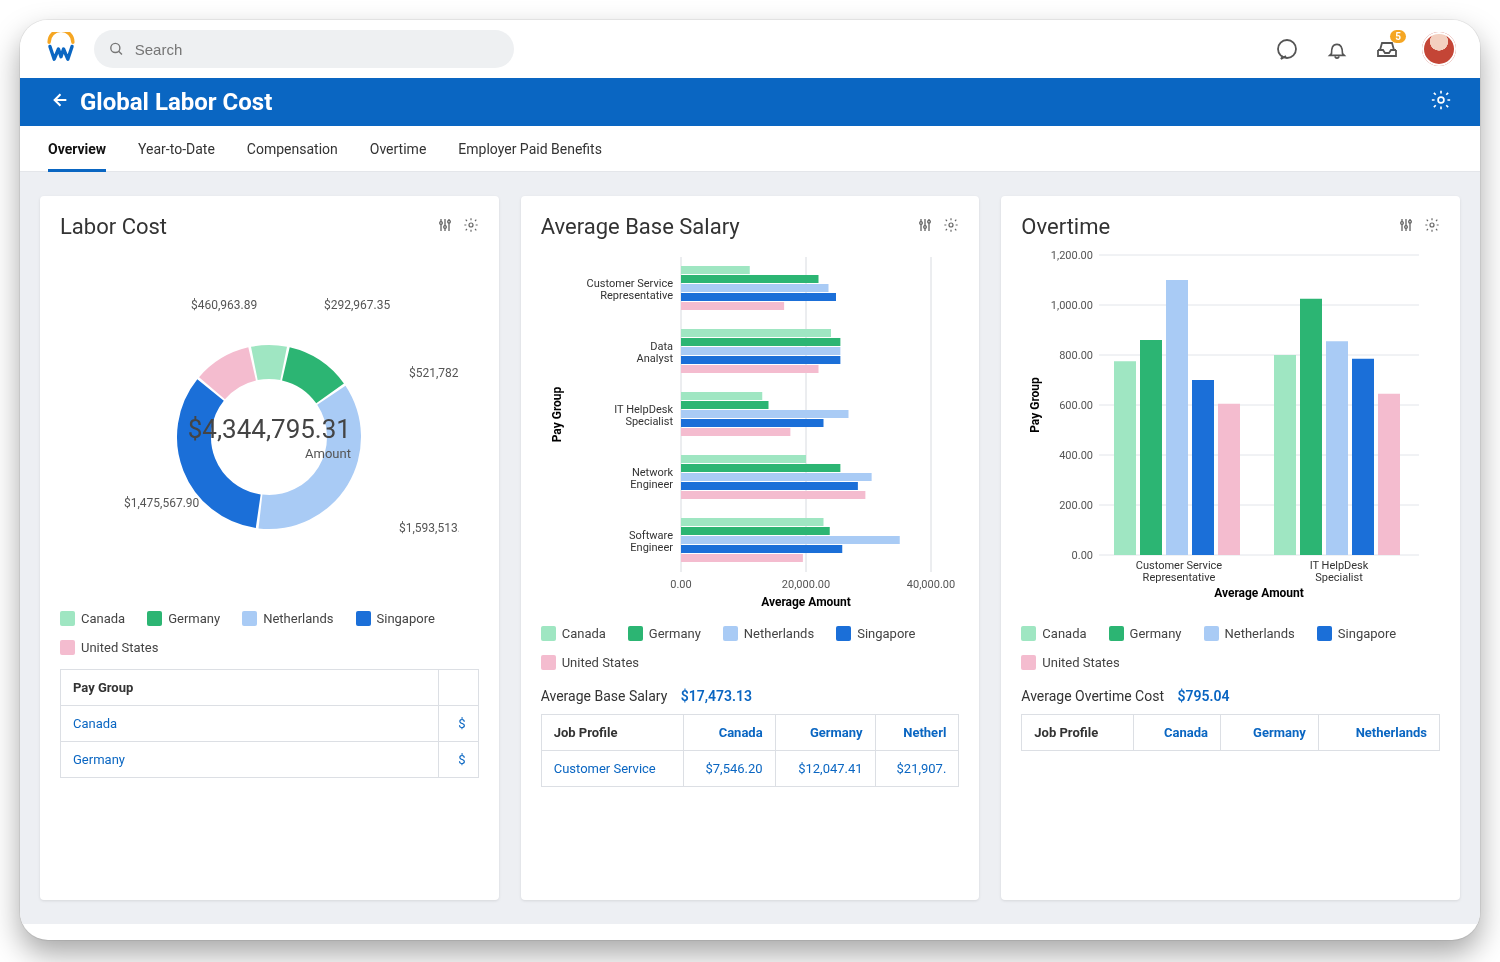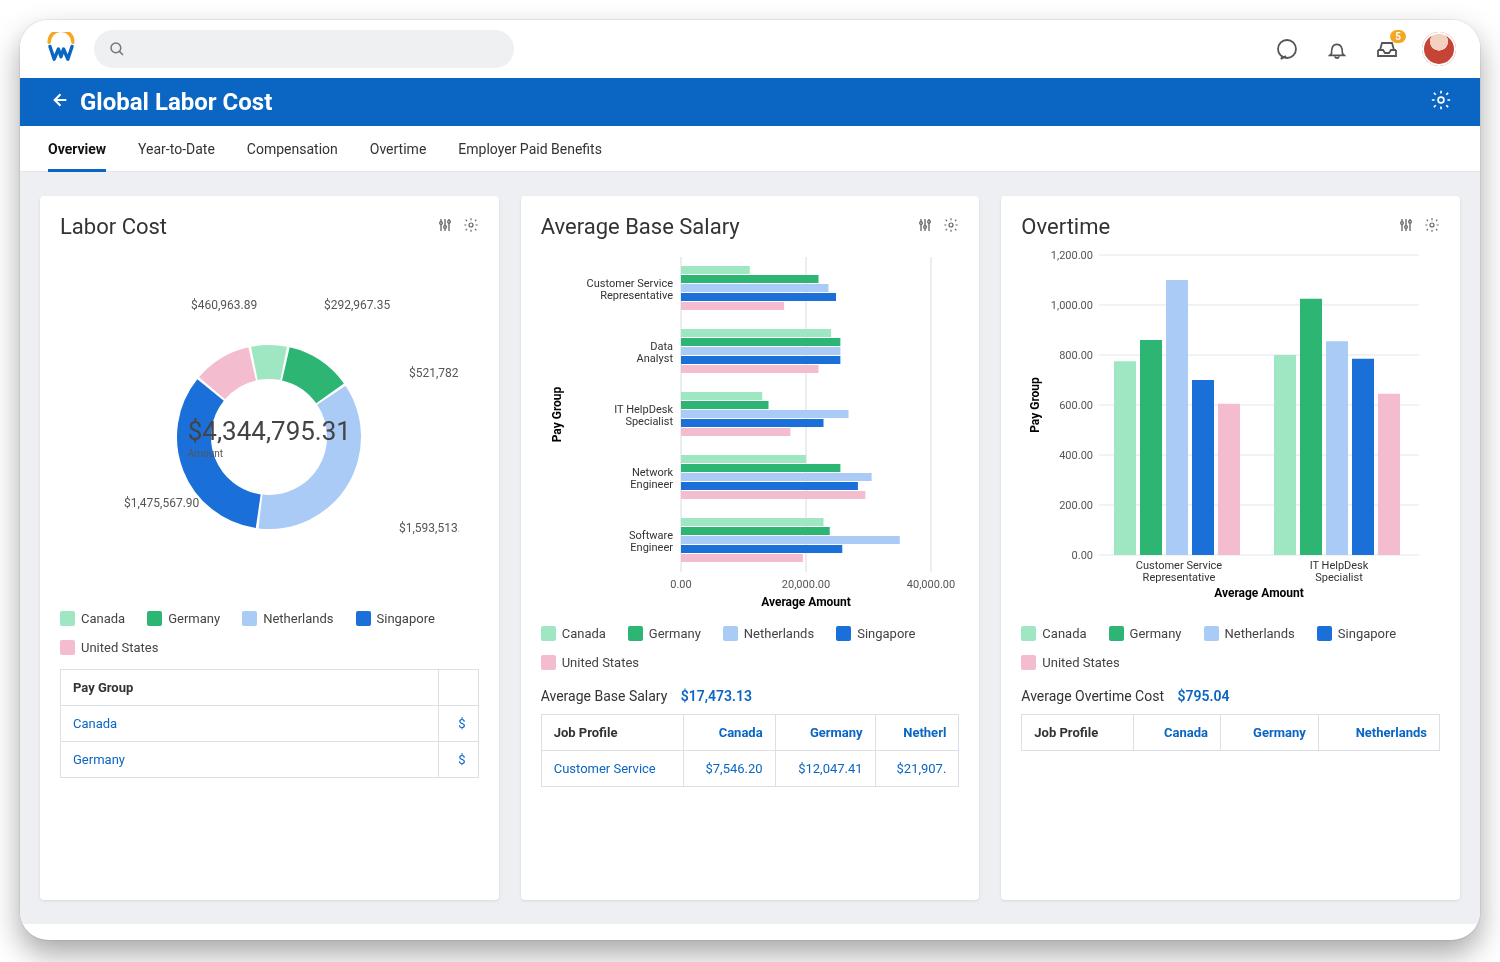--- a/index.html
+++ b/index.html
@@ -44,23 +44,23 @@
   .kv .v { color:#0a66c2; margin-left:10px; font-weight:600; }
 
   table { width:100%; border-collapse:collapse; font-size:13px; }
   th, td { border:1px solid #dcdfe4; padding:10px 12px; text-align:left; }
   th { font-weight:700; color:#333; background:#fff; }
   td.link { color:#0a66c2; }
   td.num, th.num { text-align:right; color:#0a66c2; }
 
   
   .donut-wrap { position:relative; width:100%; display:flex; justify-content:center; margin-top:40px; margin-bottom:10px;}
-  .donut-center { position:absolute; top:50%; left:50%; transform:translate(-50%,-50%); text-align:left; color:#555;}
+  .donut-center { position:absolute; top:50%; left:50%; transform:translate(-50%,-50%); text-align:right; color:#555;}
   .donut-center .big { font-size:26px; color:#444; }
-  .donut-center .lab { font-size:10px; margin-top:2px; }
+  .donut-center .lab { font-size:13px; margin-top:2px; }
   .slice-label { font-size:12px; fill:#555; }
 
   svg text { font-family: inherit; }
 </style>
 </head>
 <body>
 
 <div class="frame">
 
   <div class="topbar">
@@ -68,20 +68,21 @@
       <svg width="34" height="34" viewBox="0 0 40 40">
         <path d="M6 12 A14 14 0 0 1 34 12" fill="none" stroke="#f5a623" stroke-width="4" stroke-linecap="round"></path>
         <path d="M7 17 L12 32 L17 20 L20 29 L23 20 L28 32 L33 17" fill="none" stroke="#0a66c2" stroke-width="4" stroke-linejoin="round" stroke-linecap="round"></path>
       </svg>
     </div>
     <div class="searchwrap">
       <svg width="18" height="18" viewBox="0 0 24 24" fill="none" stroke="#777" stroke-width="2">
           <circle cx="10.5" cy="10.5" r="6.5"></circle>
           <line x1="20" y1="20" x2="15.2" y2="15.2"></line>
         </svg>
+      <input placeholder="Search" style="">
     </div>
     <div class="right-icons">
       <div class="icon-btn">
         <svg width="24" height="24" viewBox="0 0 24 24" fill="none" stroke="#555" stroke-width="1.8">
             <circle cx="12" cy="12" r="9"></circle>
             <path d="M8 19 L6 22 L11 19"></path>
           </svg>
       </div>
       <div class="icon-btn">
         <svg width="22" height="22" viewBox="0 0 24 24" fill="none" stroke="#555" stroke-width="1.8">

